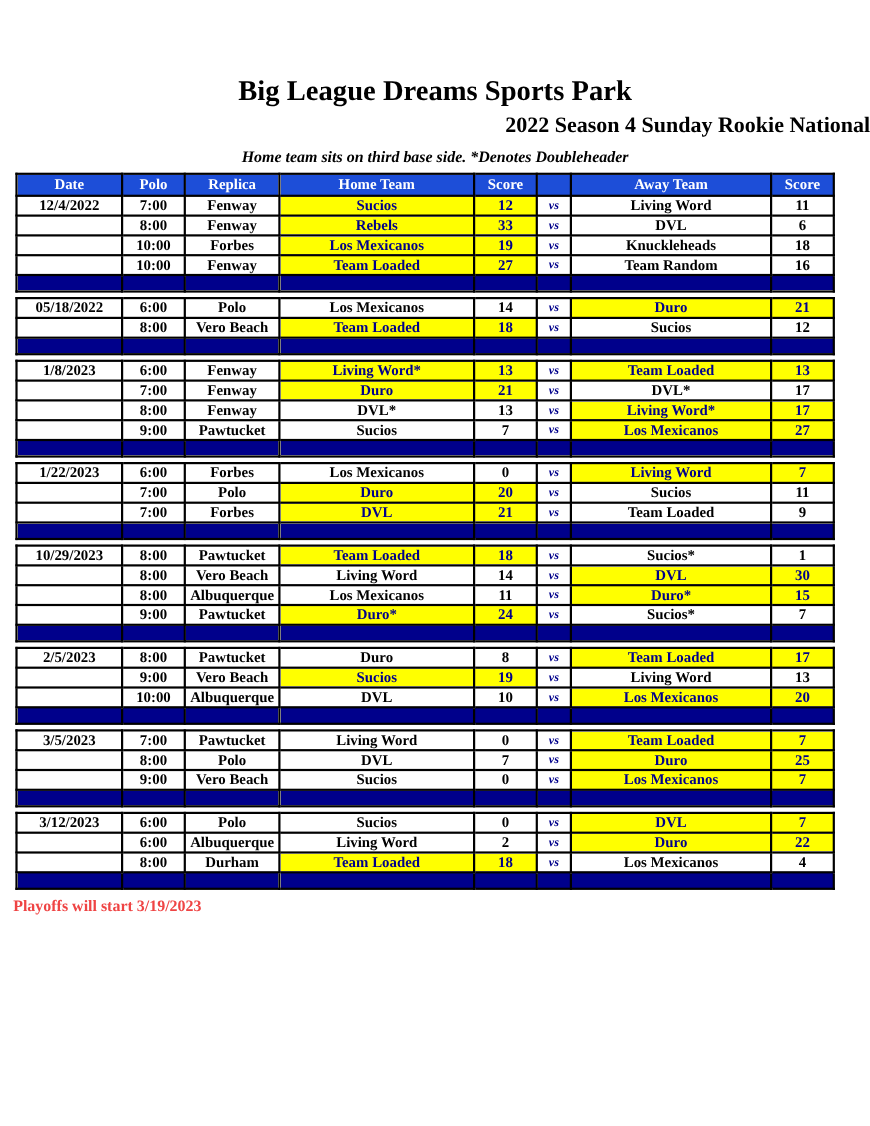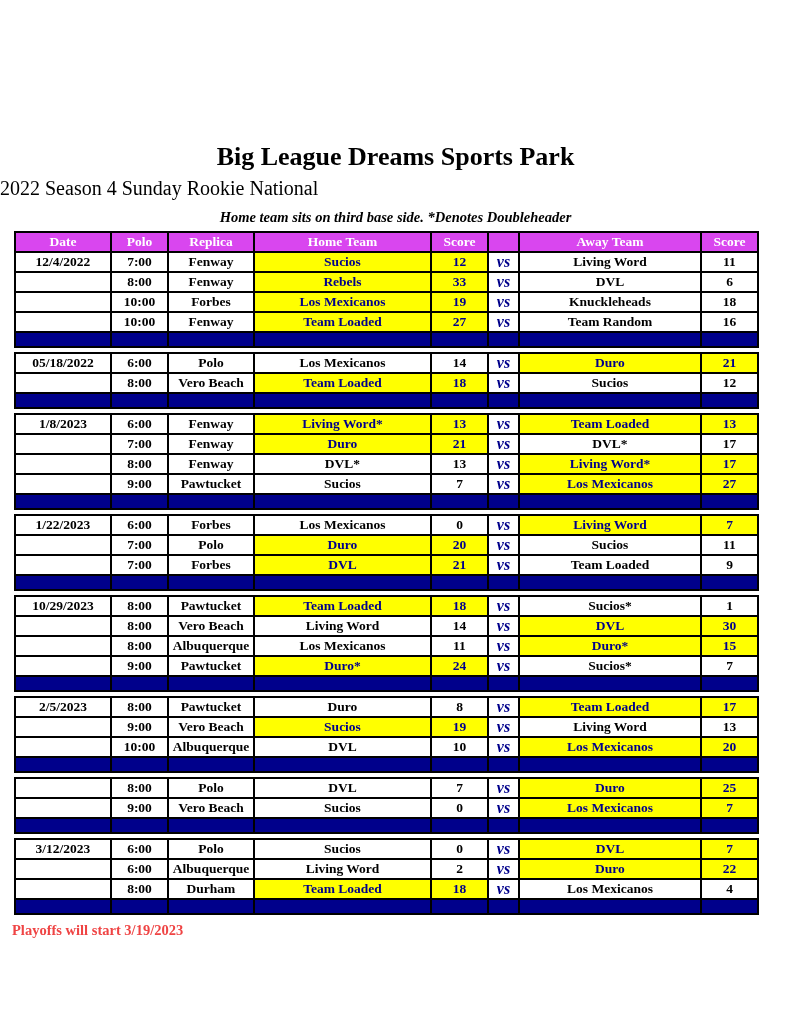--- a/index.html
+++ b/index.html
@@ -8,34 +8,33 @@
     background: #ffffff;
   }
   body {
     width: 791px;
     height: 1024px;
     font-family: "Liberation Serif", serif;
     color: #000000;
     overflow: hidden;
   }
   .page {
-    padding-top: 102px;
-    margin-top: 40px;
+    padding-top: 68px;
   }
   .title {
     text-align: center;
     font-size: 26px;
     font-weight: bold;
     margin: 0 0 5px 0;
     letter-spacing: 0px;
   }
   .subtitle {
-    text-align: left;
+    text-align: right;
     font-size: 20px;
-    font-weight: normal;
+    font-weight: bold;
     margin: 0 0 9px 0;
   }
   .note {
     text-align: center;
     font-size: 14.5px;
     font-weight: bold;
     font-style: italic;
     margin: 0 0 5px 0;
   }
   table.schedule {
@@ -55,35 +54,35 @@
 
   table.schedule th, table.schedule td {
     border: 2px solid #000000;
     padding: 0 2px;
     overflow: hidden;
     white-space: nowrap;
     text-align: center;
     font-weight: bold;
   }
   table.schedule th {
-    background: #d946ef;
+    background: #1d4ed8;
     color: #ffffff;
     font-size: 13.5px;
     height: 18px;
   }
   table.schedule td {
     font-size: 13.5px;
     height: 15px;
     background: #ffffff;
     color: #000000;
   }
   table.schedule td.vs {
     font-style: italic;
     color: #00008B;
-    font-size: 16px;
+    font-size: 11px;
   }
   table.schedule td.win {
     background: #FFFF00;
     color: #00008B;
   }
   table.schedule tr.separator td {
     background: #00008B;
     height: 13px;
   }
   table.schedule tr.gap-row td {
@@ -403,20 +402,30 @@
           <td></td>
           <td></td>
           <td></td>
           <td></td>
           <td></td>
         </tr>
         <tr class="gap-row">
           <td colspan="8"></td>
         </tr>
         <tr>
+          <td>3/5/2023</td>
+          <td>7:00</td>
+          <td>Pawtucket</td>
+          <td>Living Word</td>
+          <td>0</td>
+          <td class="vs">vs</td>
+          <td class="win">Team Loaded</td>
+          <td class="win">7</td>
+        </tr>
+        <tr>
           <td></td>
           <td>8:00</td>
           <td>Polo</td>
           <td>DVL</td>
           <td>7</td>
           <td class="vs">vs</td>
           <td class="win">Duro</td>
           <td class="win">25</td>
         </tr>
         <tr>

